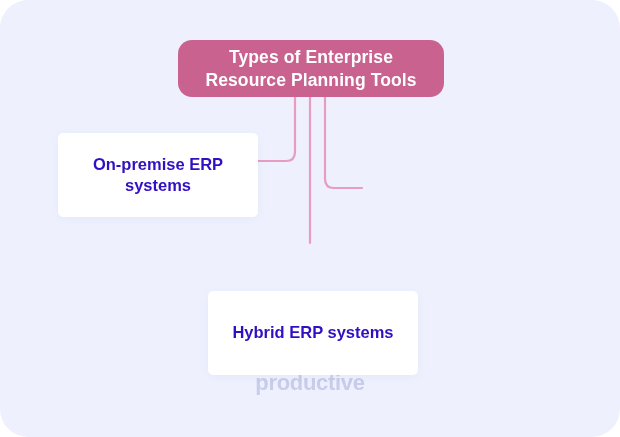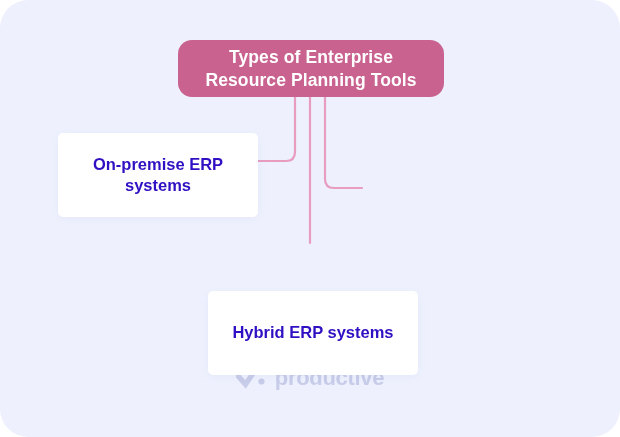--- a/index.html
+++ b/index.html
@@ -102,20 +102,21 @@
   #footer-logo {
     position: absolute;
     left: 0;
     top: 362px;
     width: 620px;
     height: 32px;
     display: flex;
     align-items: center;
     justify-content: center;
     gap: 9px;
+    flex-direction: column;
   }
 
   #footer-logo .logo-mark {
     display: block;
     width: 30px;
     height: 22px;
   }
 
   #footer-logo .logo-word {
     font-size: 22px;

